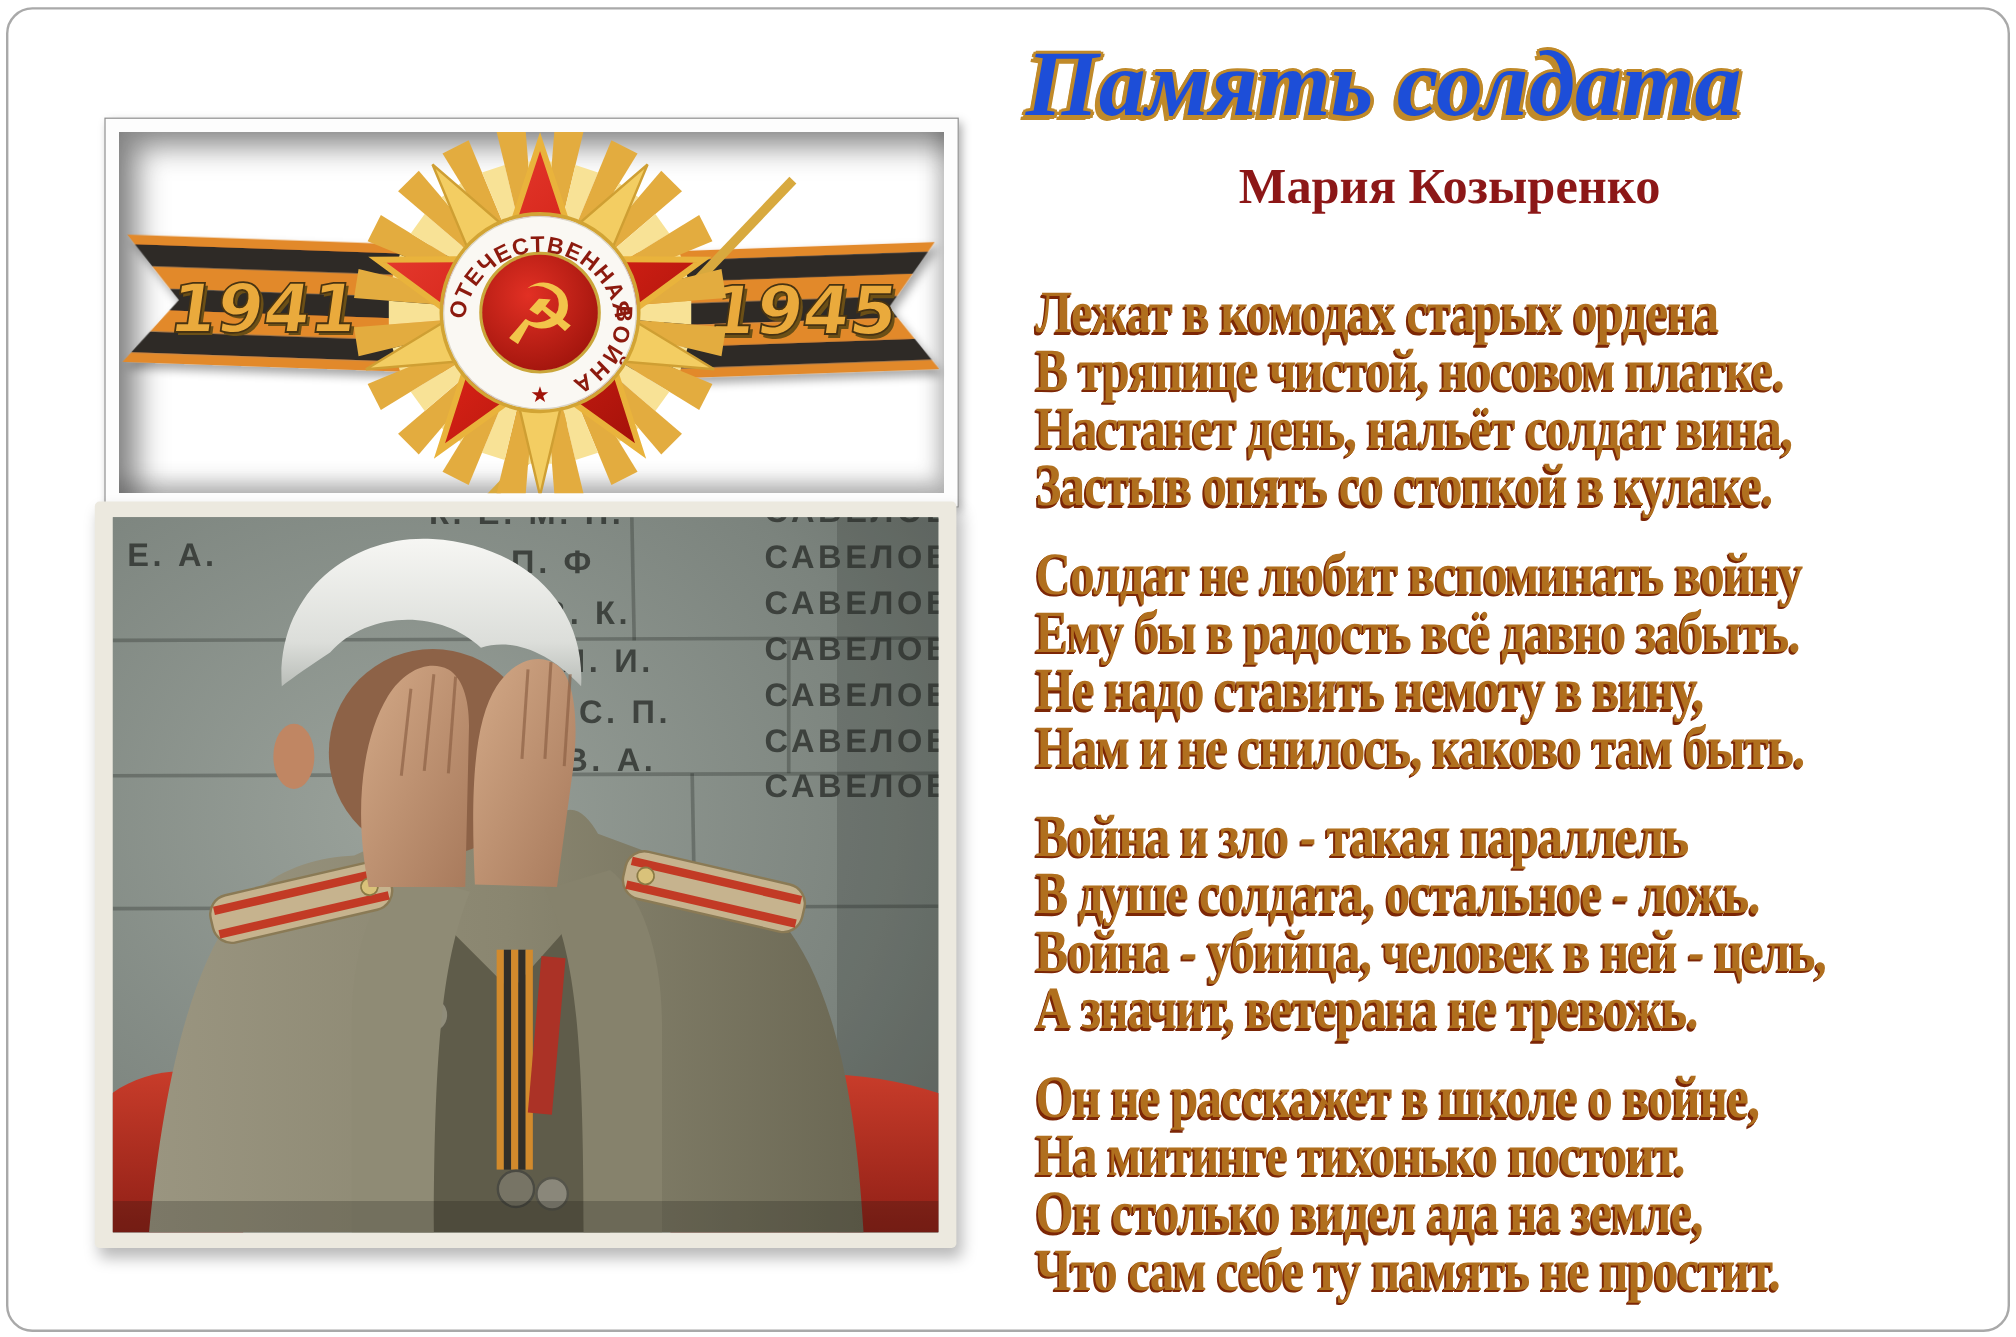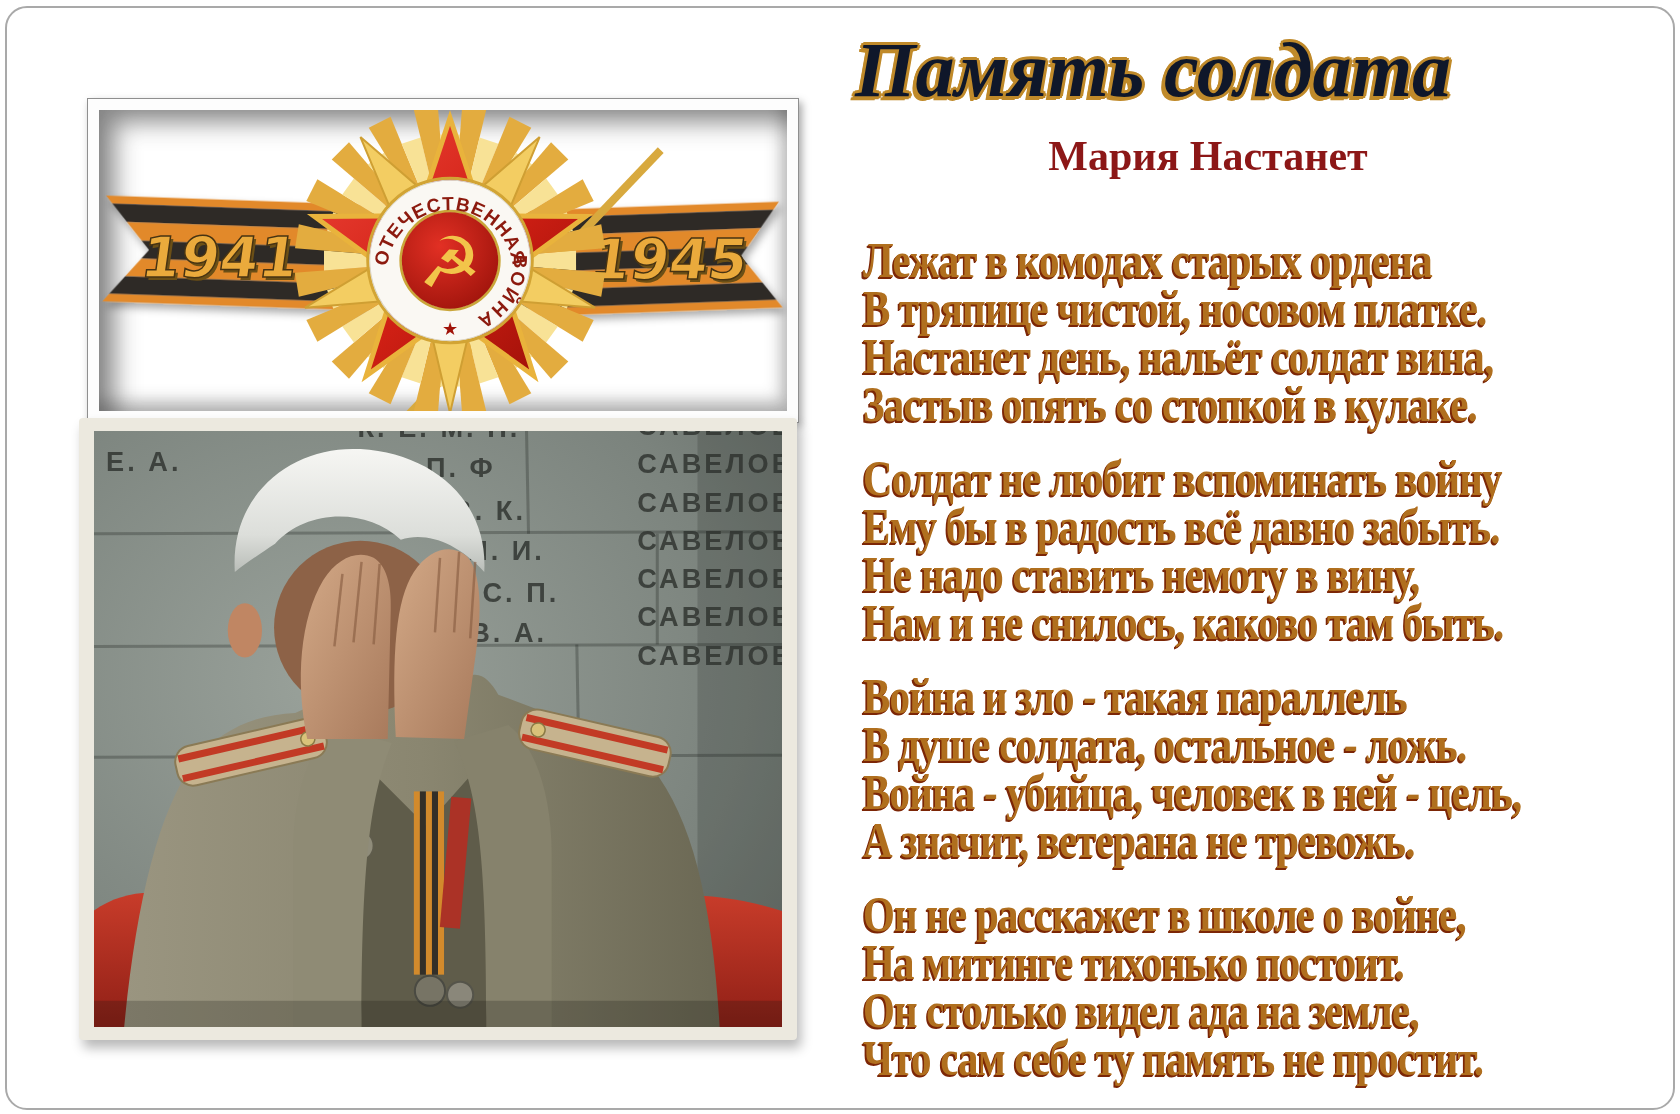--- a/index.html
+++ b/index.html
@@ -12,21 +12,21 @@
         box-shadow:inset 16px 12px 24px rgba(40,40,40,.55), inset -6px -10px 16px rgba(40,40,40,.30);}
   .banner-inner svg{position:absolute;left:0;top:0;width:100%;height:100%;}
   
   .photo-frame{position:absolute;left:72px;top:410px;width:718px;height:622px;background:#ece9df;
         border-radius:4px;padding:13px 15px;box-sizing:border-box;
         box-shadow:4px 8px 12px rgba(0,0,0,.28);}
   .photo-frame svg{width:100%;height:100%;display:block;background:#767e78;}
   
   .right-col{position:absolute;left:800px;top:0;width:862px;}
   .page-title{margin:20px 170px 0 0;text-align:center;font-style:italic;font-weight:bold;
-        font-size:78px;line-height:84px;color:#0f172a;
+        font-size:78px;line-height:84px;color:#1d4ed8;
         text-shadow:-4px 4px 0 #c08a2a,2px 2px 0 #c08a2a,-2px -2px 0 #c08a2a,2px -2px 0 #c08a2a,
                     -2px 2px 0 #c08a2a,0 3px 0 #c08a2a,3px 0 0 #c08a2a,0 -3px 0 #c08a2a,-3px 0 0 #c08a2a;}
   .author{margin:22px 60px 0 0;text-align:center;font-weight:bold;font-size:42px;line-height:44px;color:#8c1717;}
   .poem-wrap{padding-left:56px;margin-top:58px;}
   .poem{font-weight:bold;font-size:50px;line-height:48px;letter-spacing:-1px;color:#b06f1e;
         transform:scaleX(.82);transform-origin:left top;
         text-shadow:-2px 2px 0 #7c2606,-1px 1px 0 #7c2606;}
   .stanza{margin:0 0 26px 0;}
   .poem-line{white-space:nowrap;}
 </style>
@@ -285,21 +285,21 @@
           </g>
         </g>
       </g>
 
       <rect x="0" y="566" width="684" height="26" fill="rgba(20,20,15,.22)"></rect>
     </svg>
   </div>
 
   <div class="right-col">
     <h1 class="page-title">Память солдата</h1>
-    <div class="author">Мария Настанет</div>
+    <div class="author">Мария Козыренко</div>
     <div class="poem-wrap">
       <div class="poem">
         <div class="stanza">
           <div class="poem-line">Лежат в комодах старых ордена</div>
           <div class="poem-line">В тряпице чистой, носовом платке.</div>
           <div class="poem-line">Настанет день, нальёт солдат вина,</div>
           <div class="poem-line">Застыв опять со стопкой в кулаке.</div>
         </div>
         <div class="stanza">
           <div class="poem-line">Солдат не любит вспоминать войну</div>

